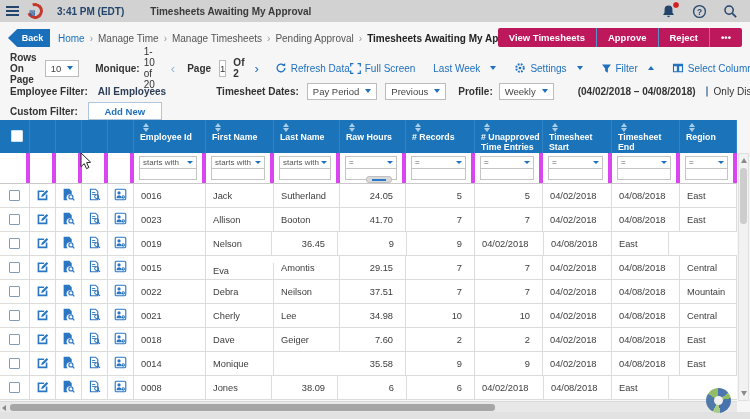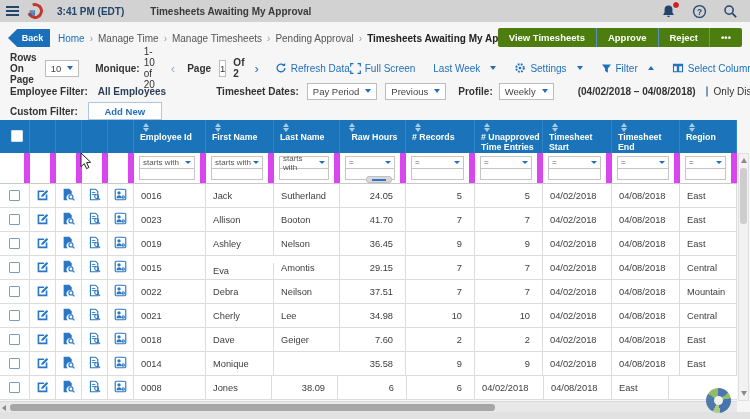--- a/index.html
+++ b/index.html
@@ -21,21 +21,21 @@
 
   
   .crumbbar{position:absolute;top:24px;left:0;right:0;height:32px;background:#f6f6f6}
   .backbtn{position:absolute;left:8px;top:5px;width:42px;height:18px;background:#1a6fba;color:#fff;font-size:9px;font-weight:bold;
     display:flex;align-items:center;justify-content:center;padding-left:7px;cursor:pointer;
     clip-path:polygon(0 50%,22% 0,100% 0,100% 100%,22% 100%)}
   .crumbs{position:absolute;left:58px;top:9px;font-size:10px;color:#555;white-space:nowrap}
   .crumbs .home{color:#1a6fba;cursor:pointer}
   .crumbs .sep{color:#999;margin:0 5px}
   .crumbs .cur{color:#222;font-weight:bold}
-  .actions{position:absolute;right:8px;top:4px;height:19px;display:flex;background:#4d7c0f;border-radius:2px;overflow:hidden}
+  .actions{position:absolute;right:8px;top:4px;height:19px;display:flex;background:#be185d;border-radius:2px;overflow:hidden}
   .actions .abtn{color:#fff;font-size:9.5px;font-weight:bold;display:flex;align-items:center;padding:0 11px;cursor:pointer;border-left:1px solid #5793c9}
   .actions .abtn:first-child{border-left:none}
 
   
   .toolbar{position:absolute;top:58px;left:10px;right:8px;height:20px;display:flex;align-items:center;font-size:10px;color:#333}
   .bold{font-weight:bold}
   .selbox{display:inline-flex;align-items:center;justify-content:space-between;border:1px solid #bcbcbc;background:#fff;height:17px;padding:0 5px;font-size:9.5px;color:#444;cursor:pointer}
   .car{width:0;height:0;border-left:3.5px solid transparent;border-right:3.5px solid transparent;border-top:4px solid #1f6fbe;margin-left:6px}
   .car-up{border-top:none;border-bottom:4px solid #1f6fbe}
   .pginput{width:34px;height:17px;border:1px solid #bcbcbc;background:#fff;text-align:center;font-size:9.5px;line-height:15px;color:#333}
@@ -58,21 +58,21 @@
   .thead{height:33px;background:#1b74b9}
   .tc{flex:0 0 auto;position:relative}
   .hc{border-right:1px solid #2f85c8;color:#fff}
   .hc .sorts{position:absolute;top:3px;left:9px;display:flex;flex-direction:column;gap:1px}
   .hc .s{width:0;height:0;border-left:3px solid transparent;border-right:3px solid transparent}
   .hc .su{border-bottom:4px solid #a9cce8}
   .hc .sd{border-top:4px solid #a9cce8}
   .hc .hlbl{position:absolute;top:12px;left:6px;right:2px;font-size:8.8px;font-weight:bold;line-height:1.15}
   .hchk{position:absolute;left:11px;top:10px;width:12px;height:12px;background:#fff;border:1px solid #cfe2f2;border-radius:1px;cursor:pointer}
   .frow{height:31px;background:#fff;border-bottom:1px solid #c9c9c9}
-  .fc{border-right:6px solid #d946ef;padding:3px 5px 0 5px}
+  .fc{border-right:4px solid #d946ef;padding:3px 5px 0 5px}
   .opbox{height:13px;border:1px solid #c4c4c4;background:#fff;display:flex;align-items:center;justify-content:space-between;padding:0 3px;cursor:pointer}
   .opbox span{font-size:8px;color:#555}
   .opbox .car{border-left-width:3px;border-right-width:3px;border-top-width:3.5px;margin-left:2px}
   .fin{height:11px;border:1px solid #c4c4c4;border-top:none;background:#fff}
   .tr{height:24px;background:#fff;border-bottom:1px solid #dcdcdc}
   .dc{border-right:1px solid #dcdcdc;display:flex;align-items:center;font-size:9.3px;color:#3c3c3c;padding:0 7px;overflow:hidden}
   .dc.num{justify-content:flex-end;padding-right:12px}
   .icc{display:flex;align-items:center;justify-content:center;cursor:pointer}
   .ckc{display:flex;align-items:center;justify-content:center}
 
@@ -270,21 +270,21 @@
           </span>
           <span class="hlbl">First Name</span>
         </div>
         <div class="tc hc" style="width: 66px;">
           <span class="sorts">
             <i class="s su"></i>
             <i class="s sd"></i>
           </span>
           <span class="hlbl">Last Name</span>
         </div>
-        <div class="tc hc" style="width: 66px; text-align: center;">
+        <div class="tc hc" style="width: 66px;">
           <span class="sorts">
             <i class="s su"></i>
             <i class="s sd"></i>
           </span>
           <span class="hlbl">Raw Hours</span>
         </div>
         <div class="tc hc" style="width: 69px;">
           <span class="sorts">
             <i class="s su"></i>
             <i class="s sd"></i>
@@ -507,21 +507,20 @@
           <div class="tc dc icc" style="width: 26px;">
             <span class="ric"><svg width="13" height="13" viewBox="0 0 16 16">
                 <rect x="1.5" y="1.5" width="13" height="13" rx="1.5" fill="none" stroke="#2b77c3" stroke-width="1.4"></rect>
                 <circle cx="6.2" cy="6" r="2" fill="#2b77c3"></circle>
                 <path d="M3 12.6c0-2.4 1.6-3.8 3.2-3.8s3.2 1.4 3.2 3.8z" fill="#2b77c3"></path>
                 <circle cx="11.3" cy="11" r="2.2" fill="#2b77c3"></circle>
                 <path d="M11.3 9.8v1.3h1" stroke="#fff" stroke-width=".8" fill="none"></path>
               </svg></span>
           </div>
           <div class="tc dc" style="width: 72px;">0019</div>
-          <div class="tc dc" style="width: 68px;">Ashley</div>
           <div class="tc dc" style="width: 66px;">Nelson</div>
           <div class="tc dc num" style="width: 66px;">36.45</div>
           <div class="tc dc num" style="width: 69px;">9</div>
           <div class="tc dc num" style="width: 68px;">9</div>
           <div class="tc dc" style="width: 69px;">04/02/2018</div>
           <div class="tc dc" style="width: 68px;">04/08/2018</div>
           <div class="tc dc" style="width: 57px;">East</div>
         </div>
         <div class="row tr">
           <div class="tc dc ckc" style="width: 30px;">

